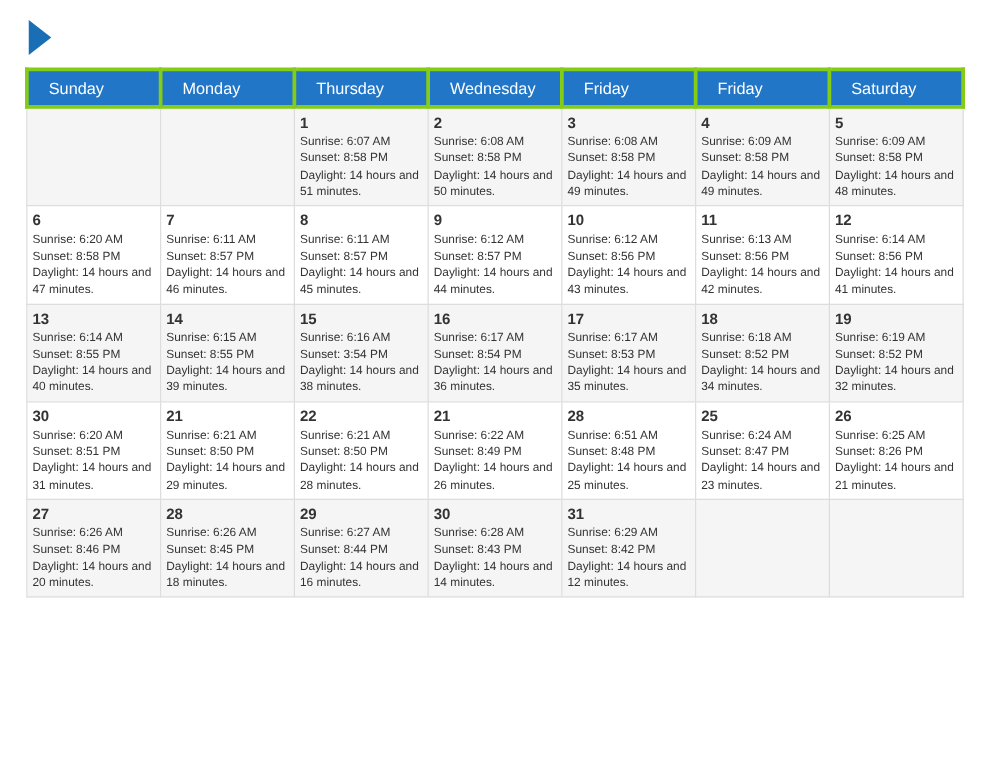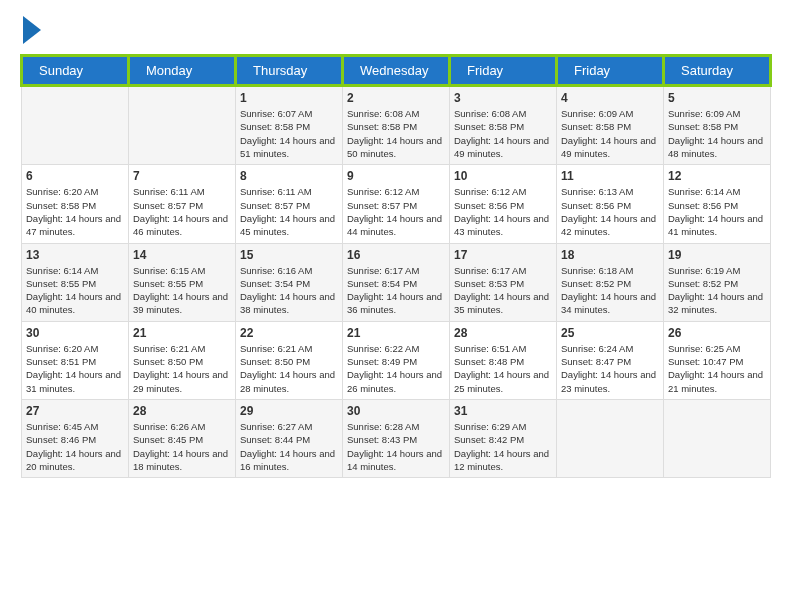--- a/index.html
+++ b/index.html
@@ -282,28 +282,28 @@
         </td>
         <td>
           <span class="day-number">25</span>
           <div class="day-info">Sunrise: 6:24 AM
 Sunset: 8:47 PM
 Daylight: 14 hours and 23 minutes.</div>
         </td>
         <td>
           <span class="day-number">26</span>
           <div class="day-info">Sunrise: 6:25 AM
-Sunset: 10:47 PM
+Sunset: 8:26 PM
 Daylight: 14 hours and 21 minutes.</div>
         </td>
       </tr>
       <tr>
         <td>
           <span class="day-number">27</span>
-          <div class="day-info">Sunrise: 6:45 AM
+          <div class="day-info">Sunrise: 6:26 AM
 Sunset: 8:46 PM
 Daylight: 14 hours and 20 minutes.</div>
         </td>
         <td>
           <span class="day-number">28</span>
           <div class="day-info">Sunrise: 6:26 AM
 Sunset: 8:45 PM
 Daylight: 14 hours and 18 minutes.</div>
         </td>
         <td>

